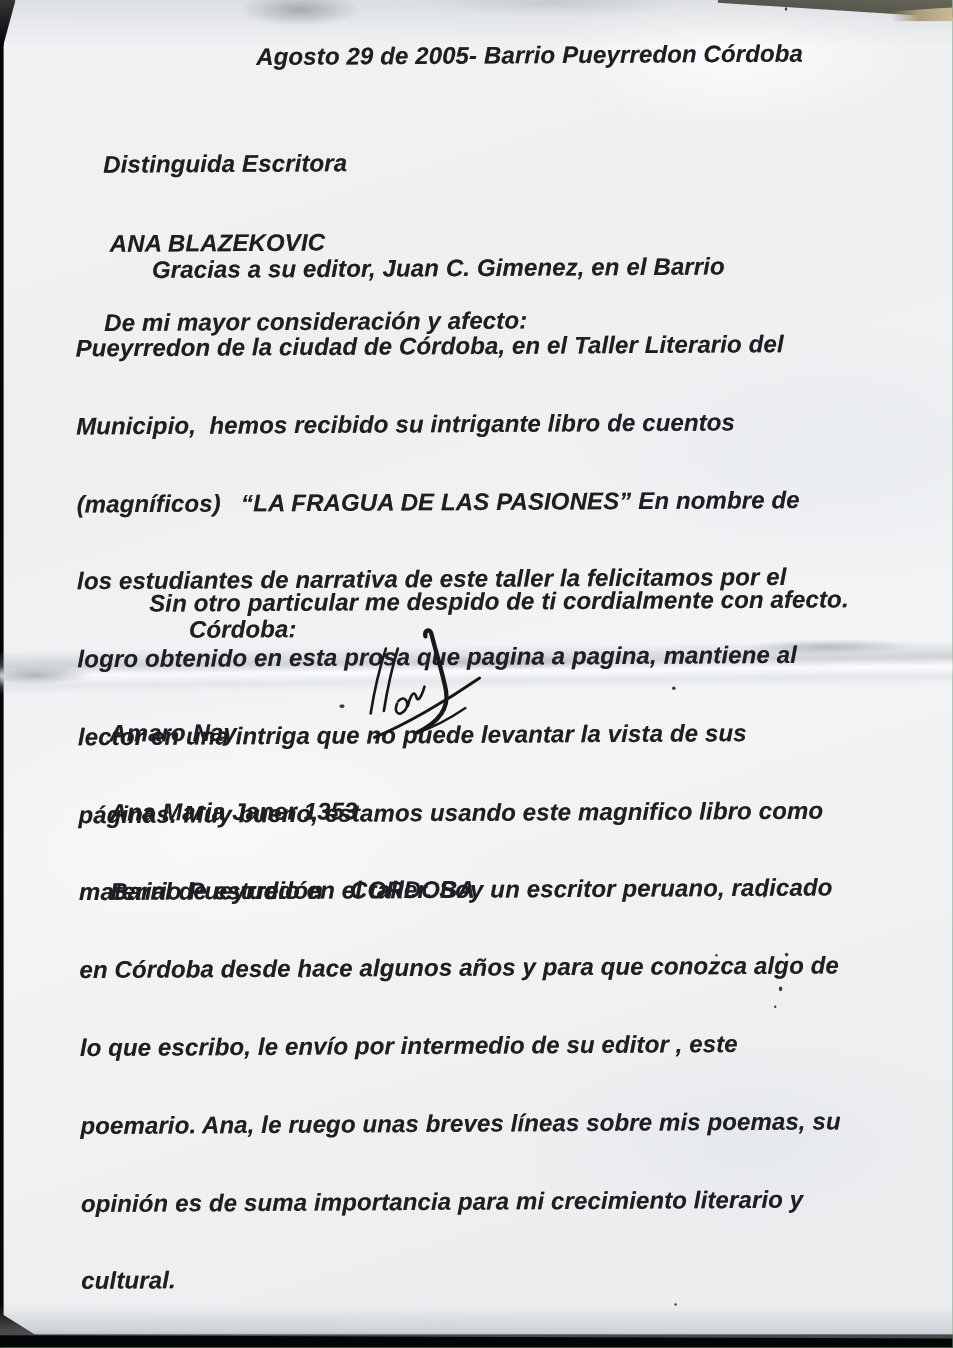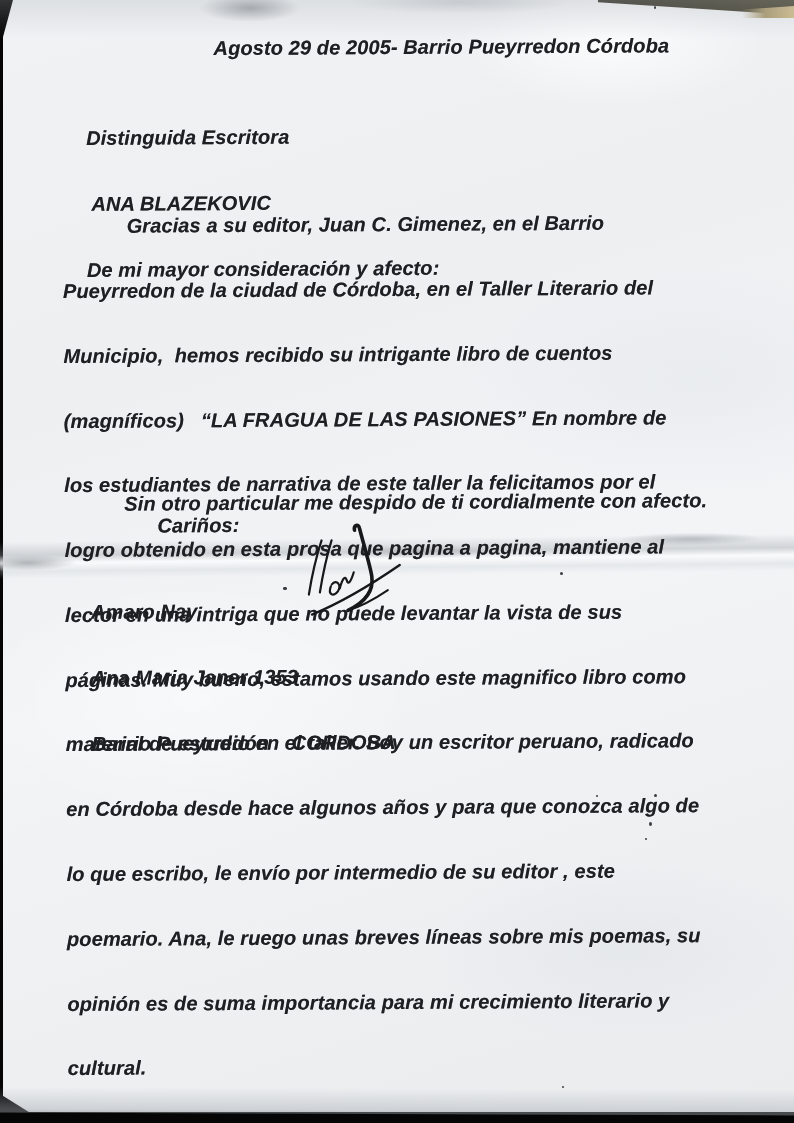--- a/index.html
+++ b/index.html
@@ -131,21 +131,21 @@
       <div>páginas. Muy bueno, estamos usando este magnifico libro como</div>
       <div>material de estudio en el taller. Soy un escritor peruano, radicado</div>
       <div>en Córdoba desde hace algunos años y para que conozca algo de</div>
       <div>lo que escribo, le envío por intermedio de su editor , este</div>
       <div>poemario. Ana, le ruego unas breves líneas sobre mis poemas, su</div>
       <div>opinión es de suma importancia para mi crecimiento literario y</div>
       <div>cultural.</div>
     </div>
 
     <div class="txt farewell">Sin otro particular me despido de ti cordialmente con afecto.</div>
-    <div class="txt regards">Cariños:</div>
+    <div class="txt regards">Córdoba:</div>
 
     <svg class="sig-svg" viewBox="0 0 125 108" fill="none" stroke="#17181a" stroke-linecap="round" stroke-linejoin="round">
       <path d="M 27,80 C 30,62 34,44 40,26" stroke-width="2.2"></path>
       <path d="M 38,78 C 41,60 45,42 50,26" stroke-width="2.2"></path>
       <path d="M 49,72 C 46,80 51,83 56,77 C 60,71 55,64 50,70" stroke-width="2.2"></path>
       <path d="M 58,74 C 60,66 63,60 65,66 C 66,71 69,68 72,58" stroke-width="2.2"></path>
       <path d="M 73,16 C 72,11 77,9 78,14 C 82,30 88,50 90,62 C 92,76 85,87 66,96" stroke-width="3.6"></path>
       <path d="M 30,100 C 55,90 90,70 118,51" stroke-width="2.4"></path>
       <path d="M 66,96 C 80,92 94,84 106,76" stroke-width="2"></path>
     </svg>

